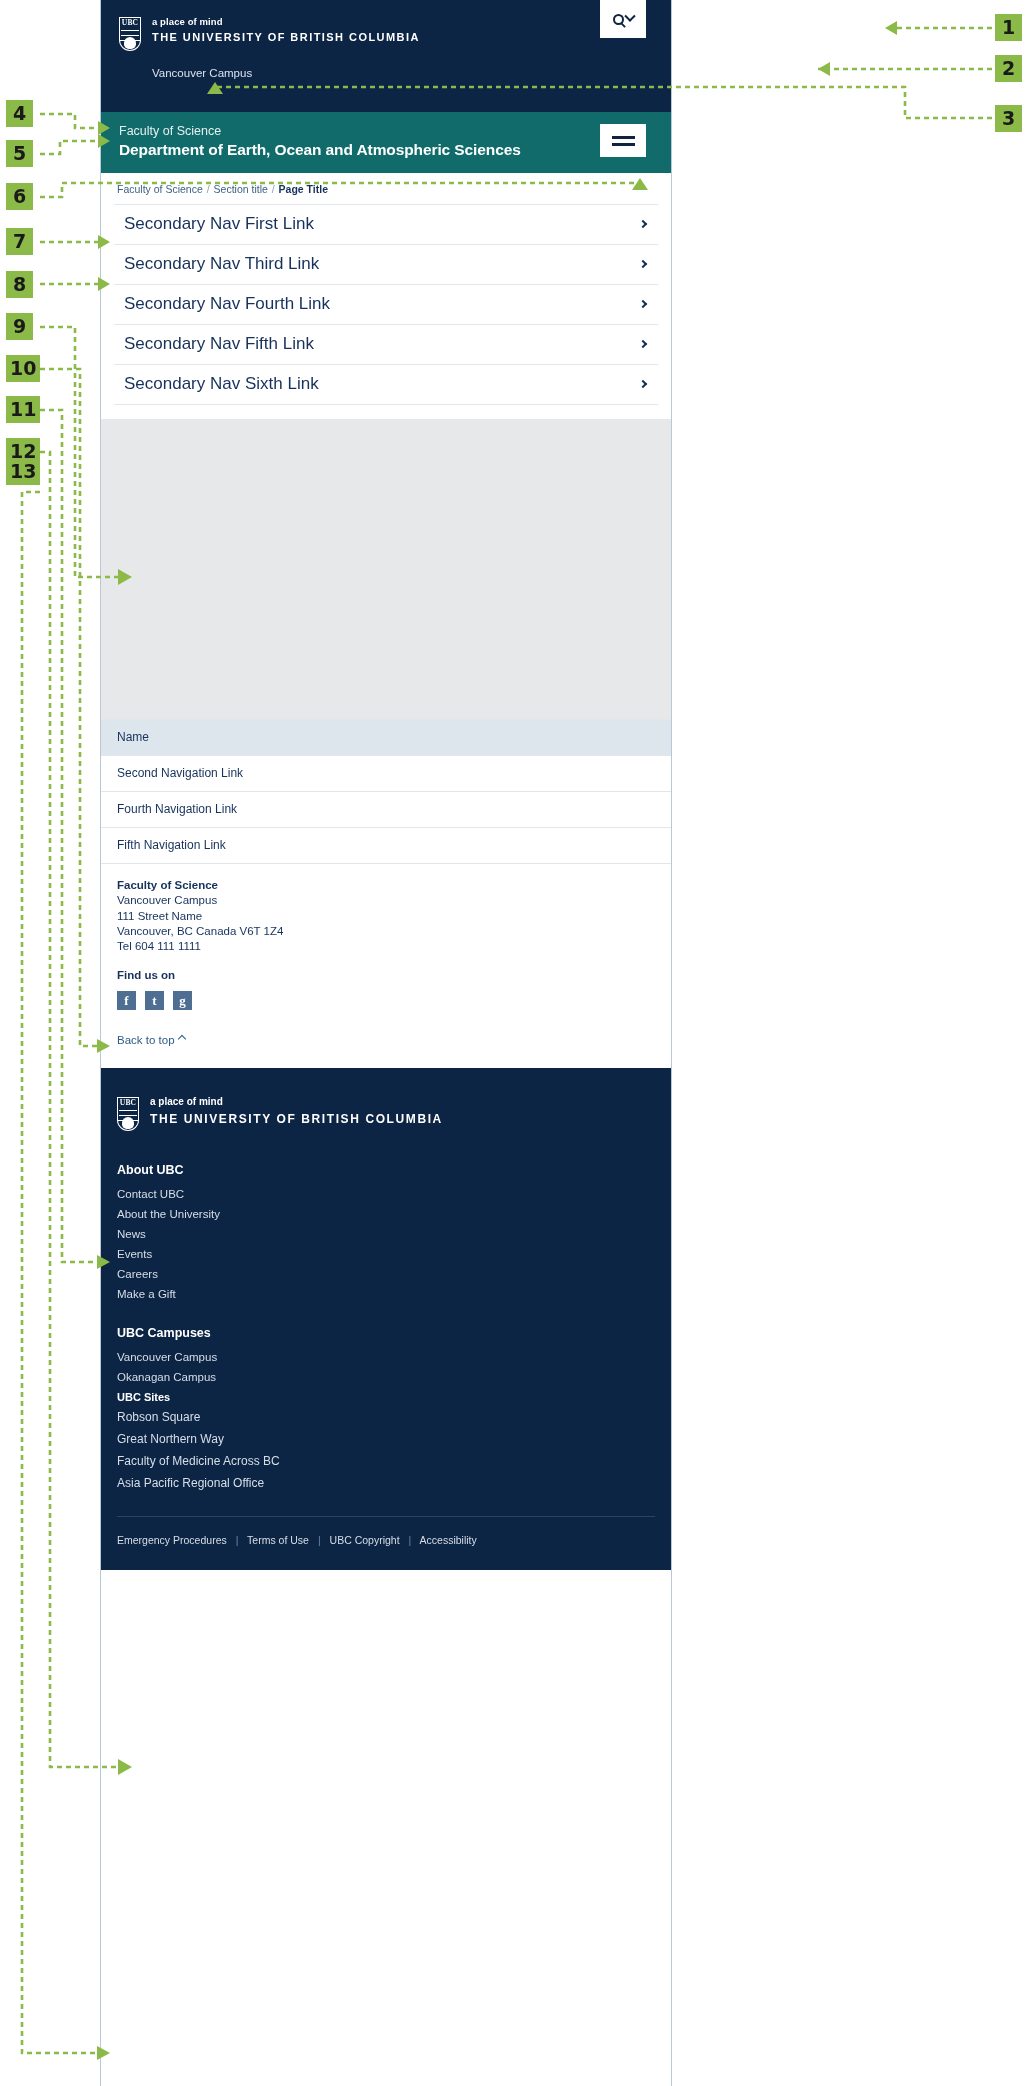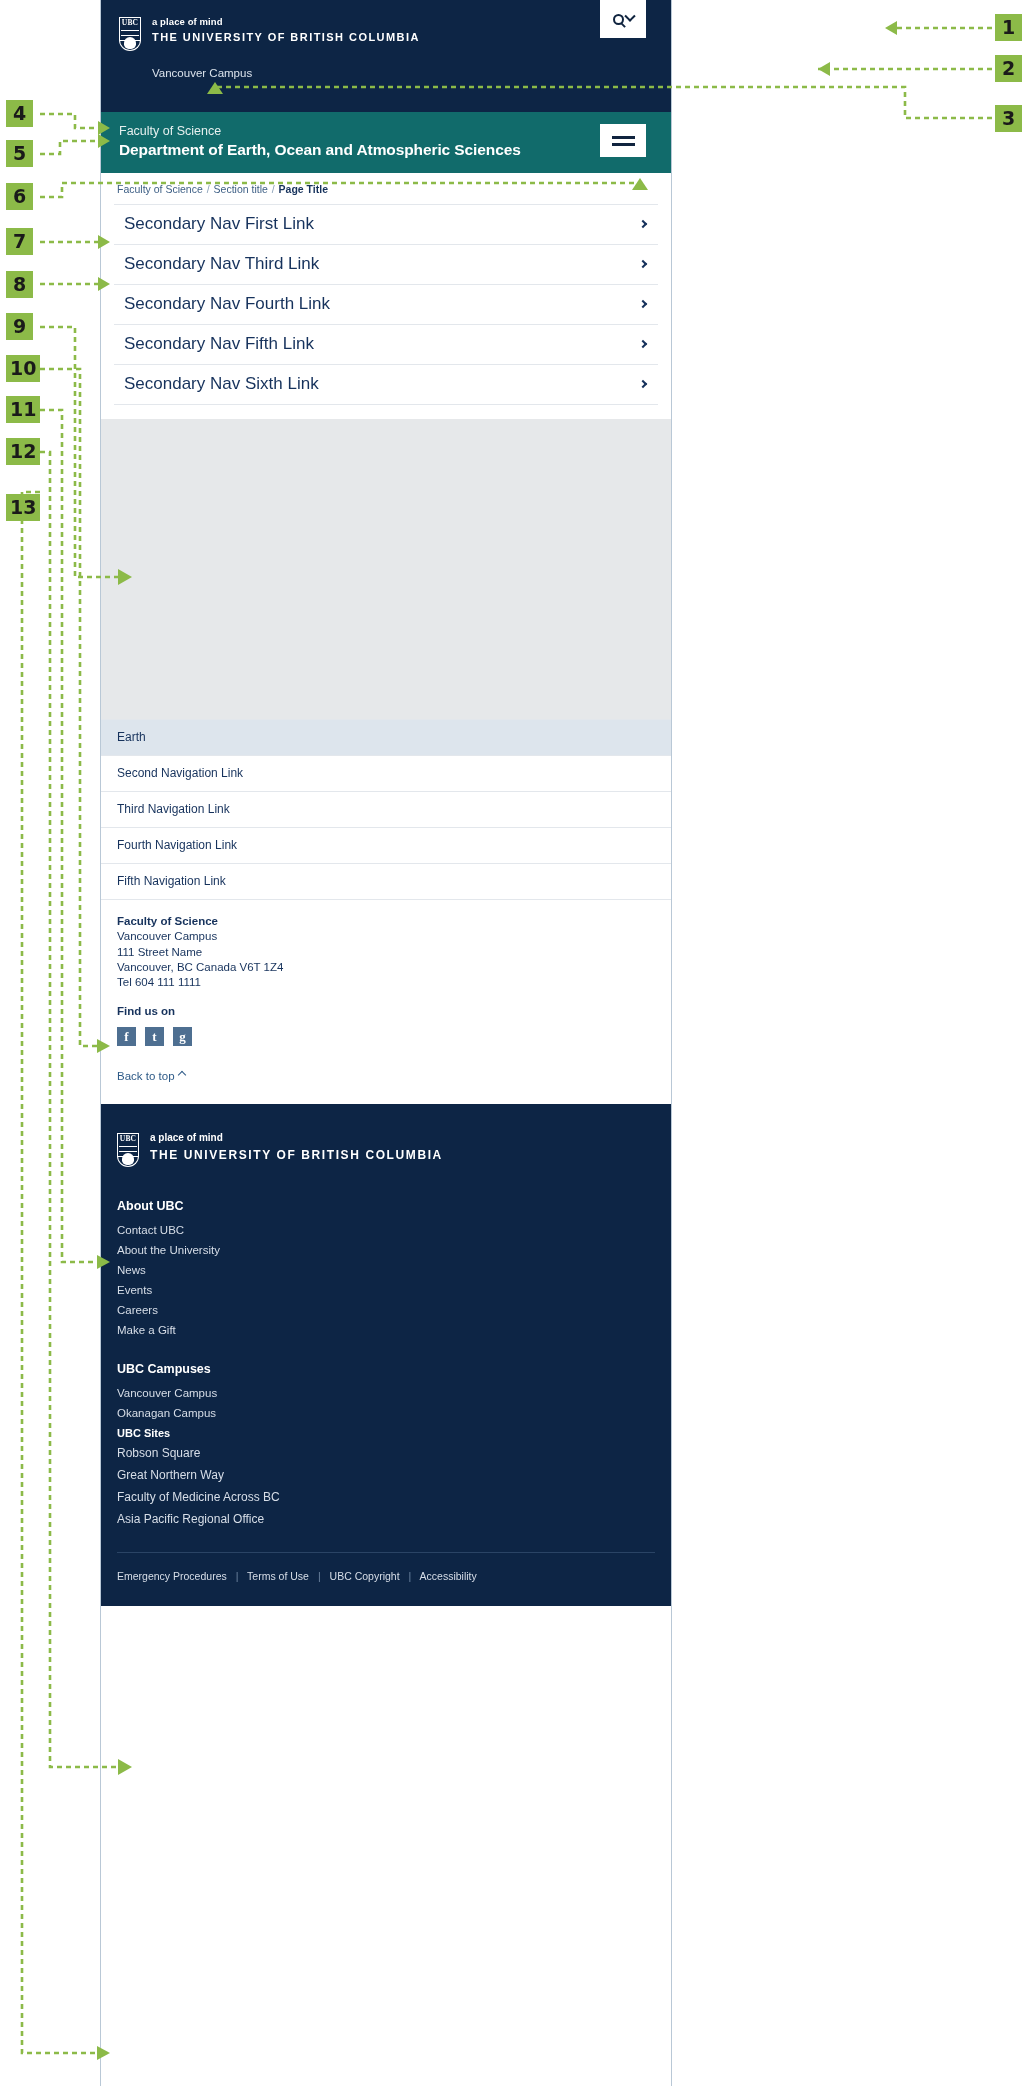--- a/index.html
+++ b/index.html
@@ -365,23 +365,22 @@
       </div>
       <div class="secnav-item">
         <span>Secondary Nav Sixth Link</span>
         <span class="chev-r"></span>
       </div>
     </div>
 
     <div class="gray-body"></div>
 
     <div class="fnav">
-      <div class="fnav-item active">Earth</div>
+      <div class="fnav-item active">Name</div>
       <div class="fnav-item">Second Navigation Link</div>
-      <div class="fnav-item">Third Navigation Link</div>
       <div class="fnav-item">Fourth Navigation Link</div>
       <div class="fnav-item">Fifth Navigation Link</div>
     </div>
 
     <div class="contact">
       <div class="strong">Faculty of Science</div>
       <div>Vancouver Campus</div>
       <div>111 Street Name</div>
       <div>Vancouver, BC Canada V6T 1Z4</div>
       <div>Tel 604 111 1111</div>
@@ -505,16 +504,16 @@
     <div class="badge" style="left:995px; top:105px;">3</div>
     <div class="badge" style="left:6px;   top:100px;">4</div>
     <div class="badge" style="left:6px;   top:140px;">5</div>
     <div class="badge" style="left:6px;   top:183px;">6</div>
     <div class="badge" style="left:6px;   top:228px;">7</div>
     <div class="badge" style="left:6px;   top:271px;">8</div>
     <div class="badge" style="left:6px;   top:313px;">9</div>
     <div class="badge" style="left:6px;   top:355px;">10</div>
     <div class="badge" style="left:6px;   top:396px;">11</div>
     <div class="badge" style="left:6px;   top:438px;">12</div>
-    <div class="badge" style="left:6px;   top:494px;text-align:center;">13</div>
+    <div class="badge" style="left:6px;   top:458px;text-align:center;">13</div>
   </div>
 
 </div>
 
 </body></html>

